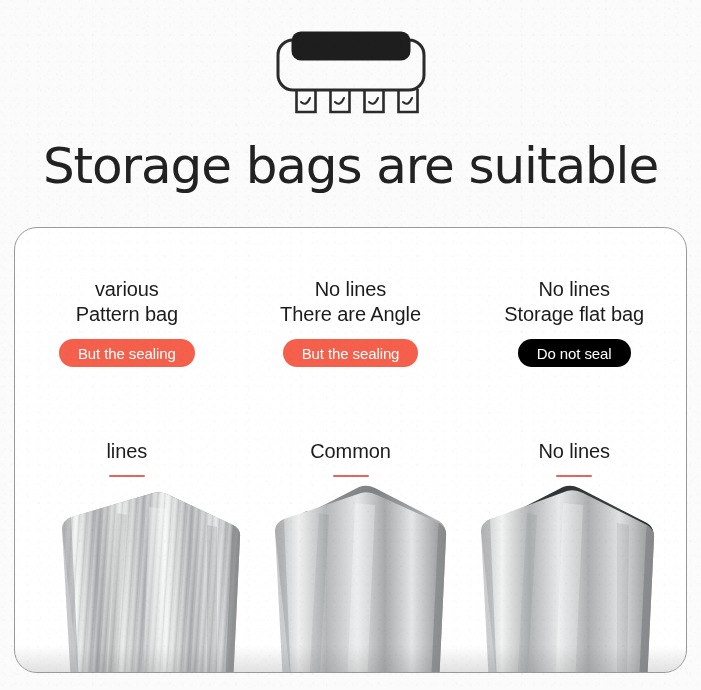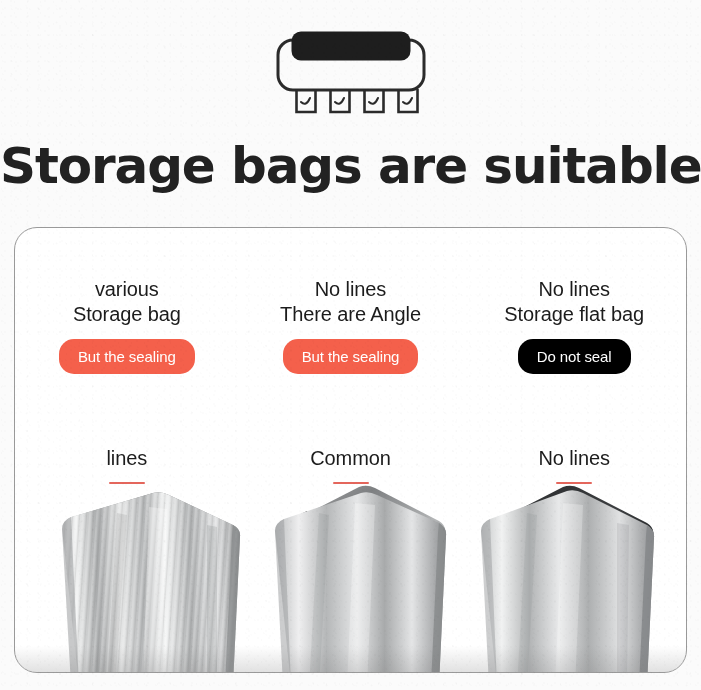--- a/index.html
+++ b/index.html
@@ -42,21 +42,21 @@
   }
   .sealer-icon{ display:block; }
 
   
   .headline{
     position:absolute;
     left:0; right:0; top:134px;
     text-align:center;
     font-family:"DejaVu Sans", sans-serif;
     font-size:50px;
-    font-weight:700;
+    font-weight:400;
     letter-spacing:-1.1px;
     color:#222222;
     line-height:64px;
     white-space:nowrap;
   }
 
   
   .card{
     position:absolute;
     left:14px; top:227px;
@@ -86,21 +86,21 @@
     font-size:20px;
     line-height:25px;
     font-weight:400;
     color:#1c1c1c;
     letter-spacing:-0.1px;
     white-space:nowrap;
   }
 
   .pill{
     margin-top:12px;
-    height:35px;
+    height:28px;
     border-radius:15px;
     display:inline-flex;
     align-items:center;
     justify-content:center;
     padding:0 19px;
     font-size:15px;
     font-weight:400;
     color:#ffffff;
     letter-spacing:-0.1px;
     white-space:nowrap;
@@ -303,21 +303,21 @@
     </div>
 
     <div class="bag-shadow"></div>
   </div>
 
   <div class="columns">
 
     <div class="col">
       <div class="col-title">
         <div>various</div>
-        <div>Storage bag</div>
+        <div>Pattern bag</div>
       </div>
       <div class="pill coral">But the sealing</div>
       <div class="sub-label">lines</div>
       <div class="dash"></div>
     </div>
 
     <div class="col">
       <div class="col-title">
         <div>No lines</div>
         <div>There are Angle</div>

